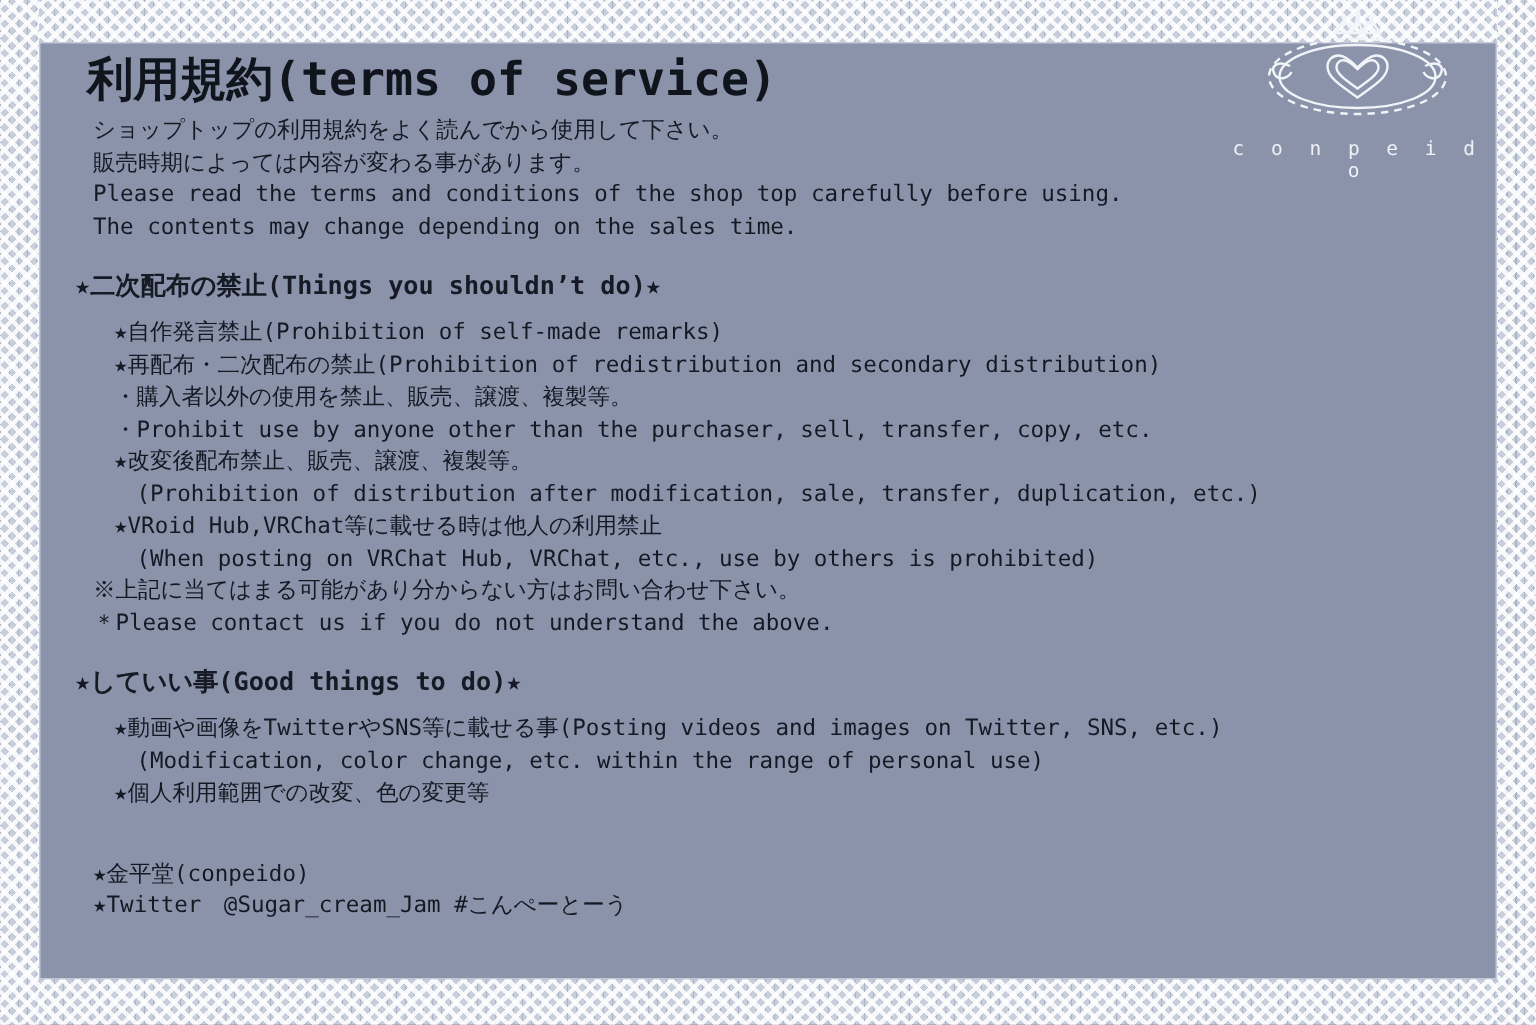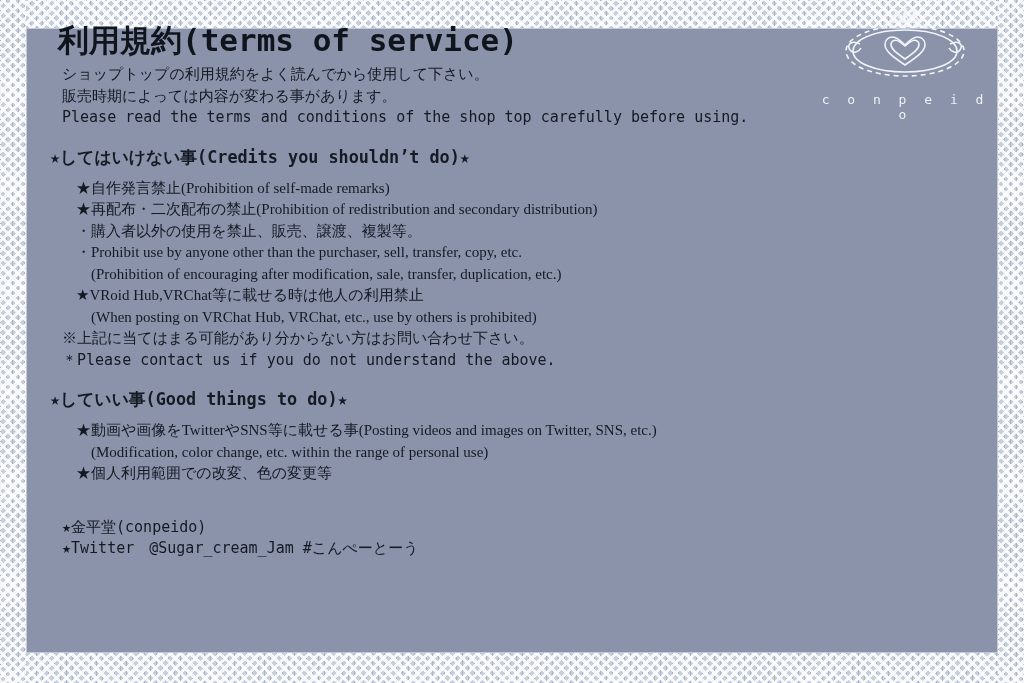--- a/index.html
+++ b/index.html
@@ -59,42 +59,42 @@
     font-size: 13px;
     letter-spacing: 5px;
     color: #eef1f7;
     margin-top: 12px;
   }
 
   
   .content {
     position: absolute;
     left: 50px;
-    top: 12px;
+    top: 24px;
     right: 40px;
     color: #151a24;
   }
   h1.title {
     font-family: "DejaVu Sans Mono", monospace;
     font-size: 31px;
     font-weight: bold;
     margin: 8px 0 2px 8px;
     color: #10141c;
     letter-spacing: 0px;
     white-space: nowrap;
   }
   .block { margin: 0; }
   .line {
     font-size: 15px;
     line-height: 21.5px;
     white-space: pre;
     color: #141923;
   }
   .indent-1 { padding-left: 12px; }
-  .indent-2 { padding-left: 26px; font-family: Liberation Serif, serif; }
+  .indent-2 { padding-left: 26px; }
   .gap-s { height: 10px; }
   .gap-m { height: 17px; }
   .gap-l { height: 22px; }
   .heading {
     font-size: 16.8px;
     font-weight: bold;
     line-height: 22px;
     white-space: pre;
   }
   .credit {
@@ -137,32 +137,34 @@
     <div class="logo-text">c o n p e i d o</div>
   </div>
 
   <div class="content">
     <h1 class="title">利用規約(terms of service)</h1>
 
     <div class="block">
       <div class="line indent-1">ショップトップの利用規約をよく読んでから使用して下さい。</div>
       <div class="line indent-1">販売時期によっては内容が変わる事があります。</div>
       <div class="line indent-1">Please read the terms and conditions of the shop top carefully before using.</div>
+      <div class="line indent-1">The contents may change depending on the sales time.</div>
     </div>
 
     <div class="gap-m"></div>
 
     <div class="block">
-      <div class="heading">★してはいけない事(Credits you shouldn’t do)★</div>
+      <div class="heading">★二次配布の禁止(Things you shouldn’t do)★</div>
       <div class="gap-s"></div>
       <div class="line indent-2">★自作発言禁止(Prohibition of self-made remarks)</div>
       <div class="line indent-2">★再配布・二次配布の禁止(Prohibition of redistribution and secondary distribution)</div>
       <div class="line indent-2">・購入者以外の使用を禁止、販売、譲渡、複製等。</div>
       <div class="line indent-2">・Prohibit use by anyone other than the purchaser, sell, transfer, copy, etc.</div>
-      <div class="line indent-2">　(Prohibition of encouraging after modification, sale, transfer, duplication, etc.)</div>
+      <div class="line indent-2">★改変後配布禁止、販売、譲渡、複製等。</div>
+      <div class="line indent-2">　(Prohibition of distribution after modification, sale, transfer, duplication, etc.)</div>
       <div class="line indent-2">★VRoid Hub,VRChat等に載せる時は他人の利用禁止</div>
       <div class="line indent-2">　(When posting on VRChat Hub, VRChat, etc., use by others is prohibited)</div>
       <div class="line indent-1">※上記に当てはまる可能があり分からない方はお問い合わせ下さい。</div>
       <div class="line indent-1">＊Please contact us if you do not understand the above.</div>
     </div>
 
     <div class="gap-m"></div>
 
     <div class="block">
       <div class="heading">★していい事(Good things to do)★</div>

